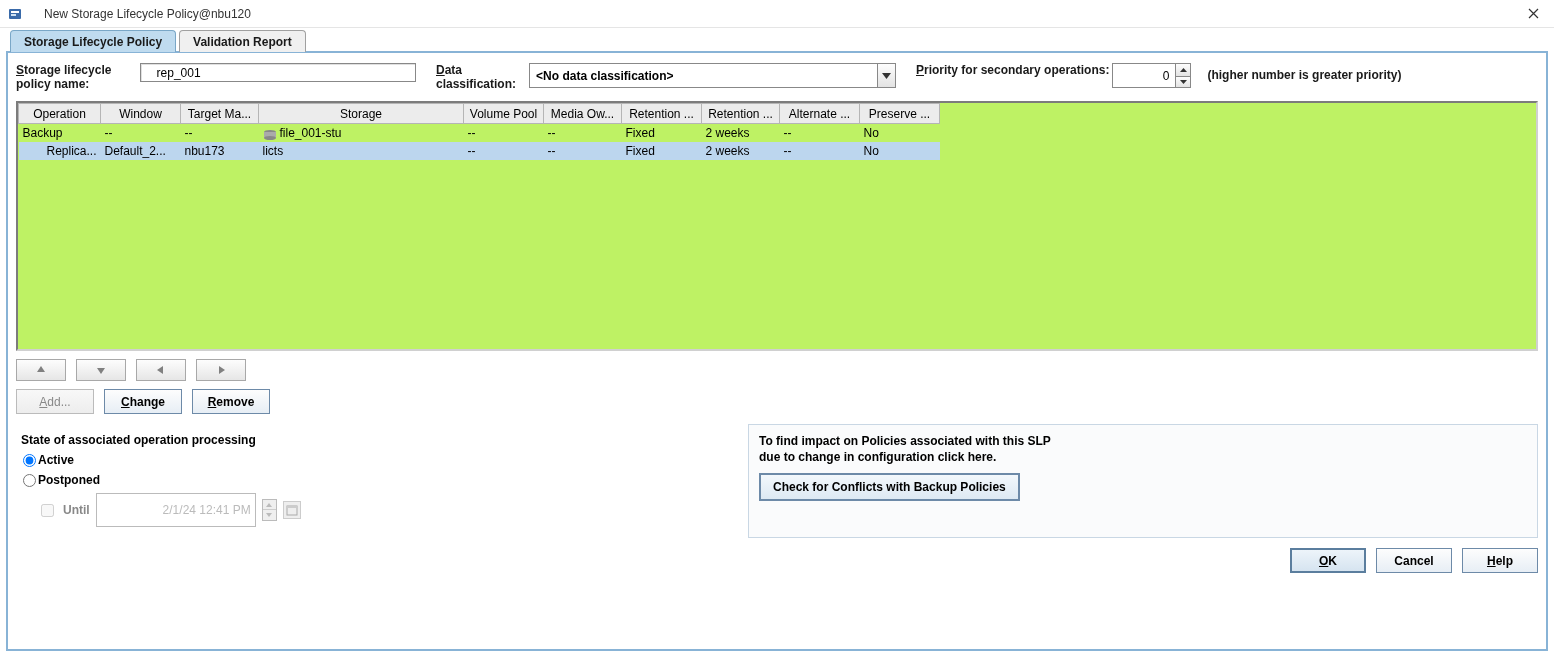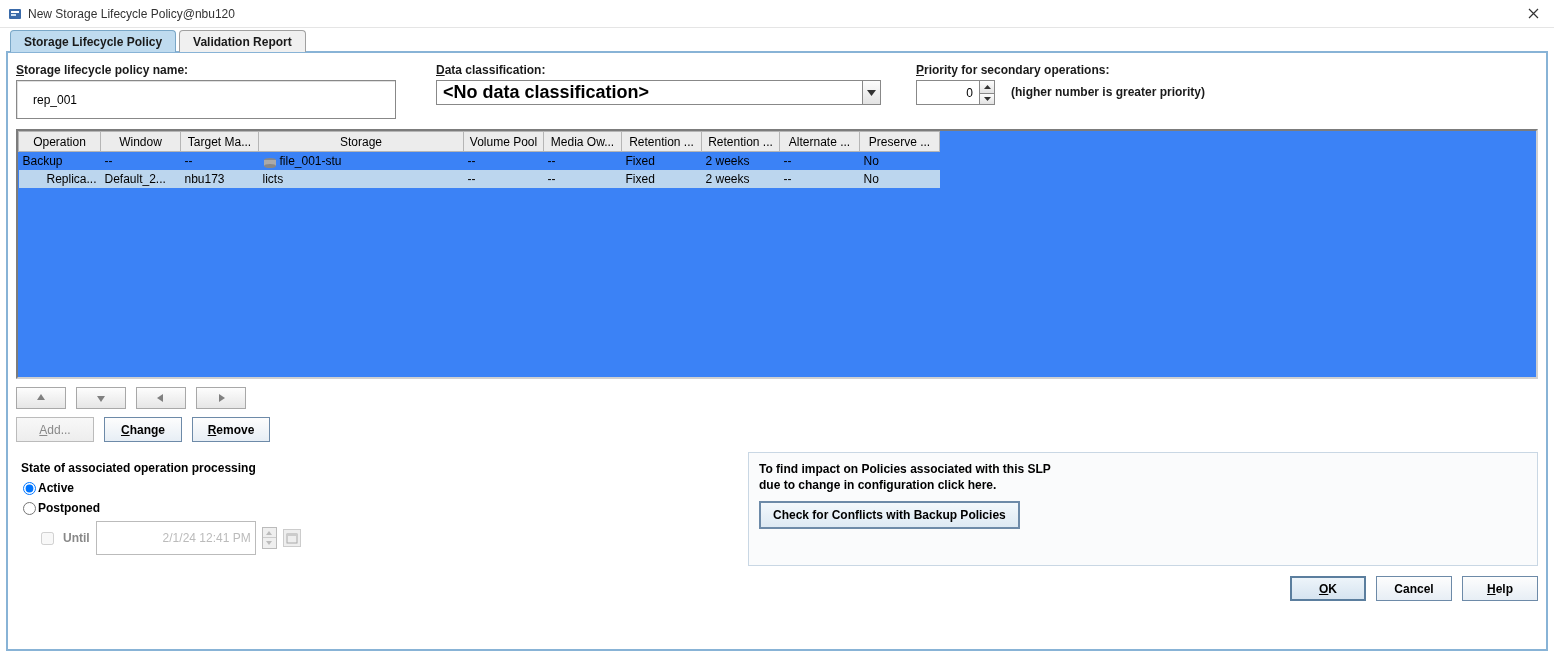--- a/index.html
+++ b/index.html
@@ -9,21 +9,21 @@
     font-size: 12px;
     background: #ffffff;
     color: #000;
   }
   .window { width:1554px; height:651px; background:#fff; position:relative; }
   .titlebar {
     display:flex; align-items:center; justify-content:space-between;
     height:28px; padding:0 6px 0 8px; background:#fff;
     border-bottom:1px solid #e5e5e5;
   }
-  .titlebar .left { display:flex; align-items:center; gap:6px; }
+  .titlebar .left { display:flex; align-items:center; gap:22px; }
   .app-icon { width:14px; height:14px; }
   .title-text { font-size:12px; color:#333; }
   .close-icon { display:flex; align-items:center; justify-content:center; width:30px; height:22px; cursor:default; }
 
   .content {
     position:absolute; inset:28px 6px 0 6px;
     display:flex; flex-direction:column;
   }
 
   .tabs {
@@ -56,41 +56,41 @@
     flex:1 1 auto;
     padding:10px 8px 8px;
     display:flex; flex-direction:column;
     min-height:0;
   }
 
   .top-fields {
     display:flex; gap:20px; margin-bottom:10px;
     align-items:flex-start;
   }
-  .field-col { display:flex; flex-direction:column; gap:3px; }
+  .field-col { display:flex; flex-direction:row; gap:3px; }
   .field-label { font-weight:bold; font-size:12px; color:#1a1a1a; }
   .field-label .mn { text-decoration:underline; }
   .text-input {
     border:1px solid #888;
     box-shadow: inset 1px 1px 0 #e0e0e0;
     padding:2px 16px;
-    height:39px;
+    height:19px;
     font-size:12px;
     background:#fff;
   }
   .combo {
     display:flex; align-items:center;
     border:1px solid #888;
     background:#fff;
     height:25px;
     position:relative;
   }
   .combo .combo-text {
     padding:0 6px; flex:1 1 auto;
-    font-weight:bold; font-size:18px;
+    font-weight:bold; font-size:12px;
   }
   .combo .combo-btn {
     width:18px; height:23px;
     border-left:1px solid #888;
     background:linear-gradient(#fdfdfd,#e3e3e3);
     display:flex; align-items:center; justify-content:center;
   }
   .combo .combo-btn svg { display:block; }
 
   .spinner {
@@ -107,21 +107,21 @@
     background:linear-gradient(#fdfdfd,#e3e3e3);
     display:flex; align-items:center; justify-content:center;
   }
   .spinner .spin-btn + .spin-btn { border-top:1px solid #888; }
 
   .hint { font-weight:bold; font-size:12px; color:#1a1a1a; margin-left:16px; line-height:25px; }
 
   
   .table-wrap {
     border:2px inset #d0d0d0;
-    background:#3b82f6;
+    background:#bef264;
     flex:0 0 250px;
     overflow:hidden;
     position:relative;
   }
   table.grid {
     border-collapse:collapse; width:auto;
   }
   .grid th {
     background:#ececec;
     border:1px solid #b5b5b5;

